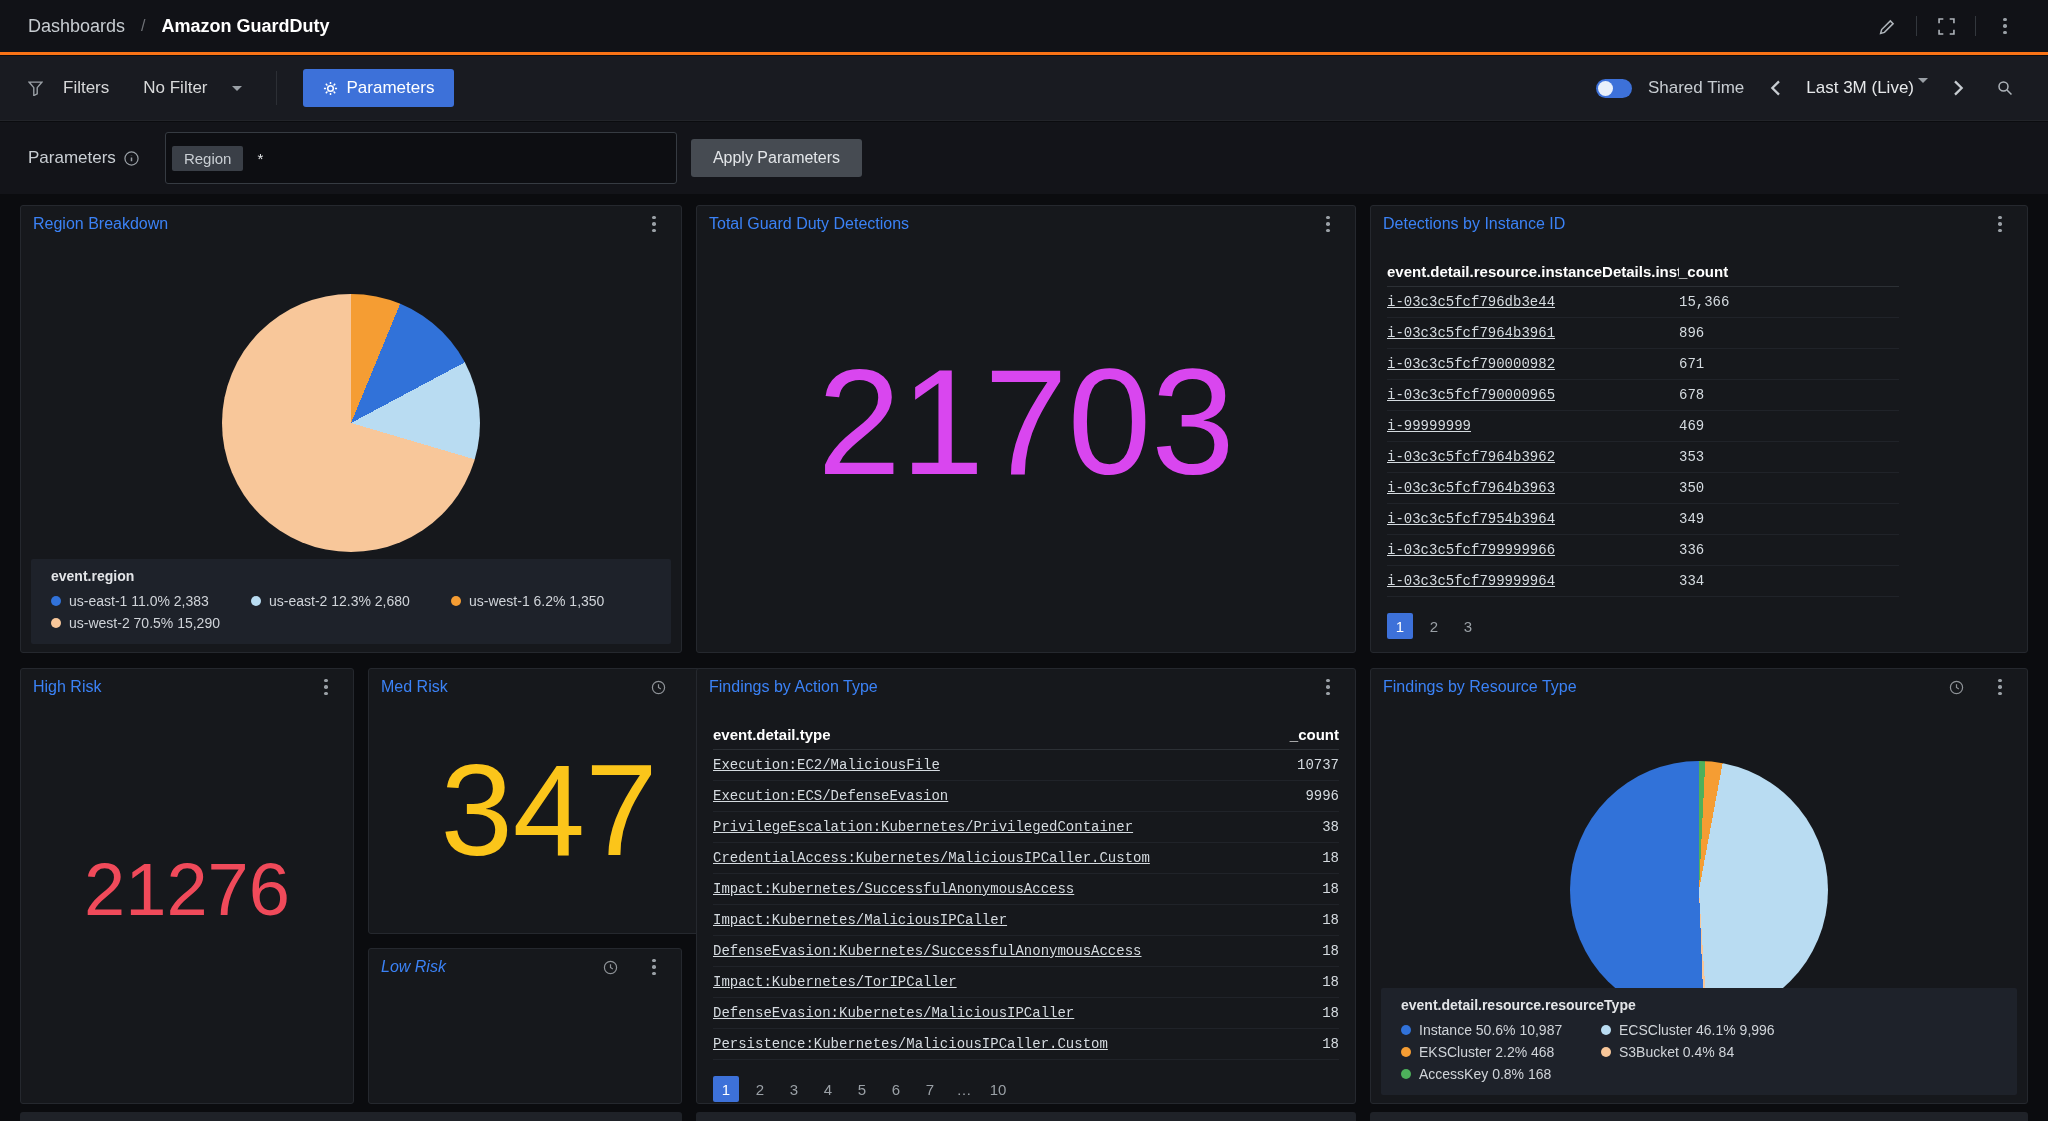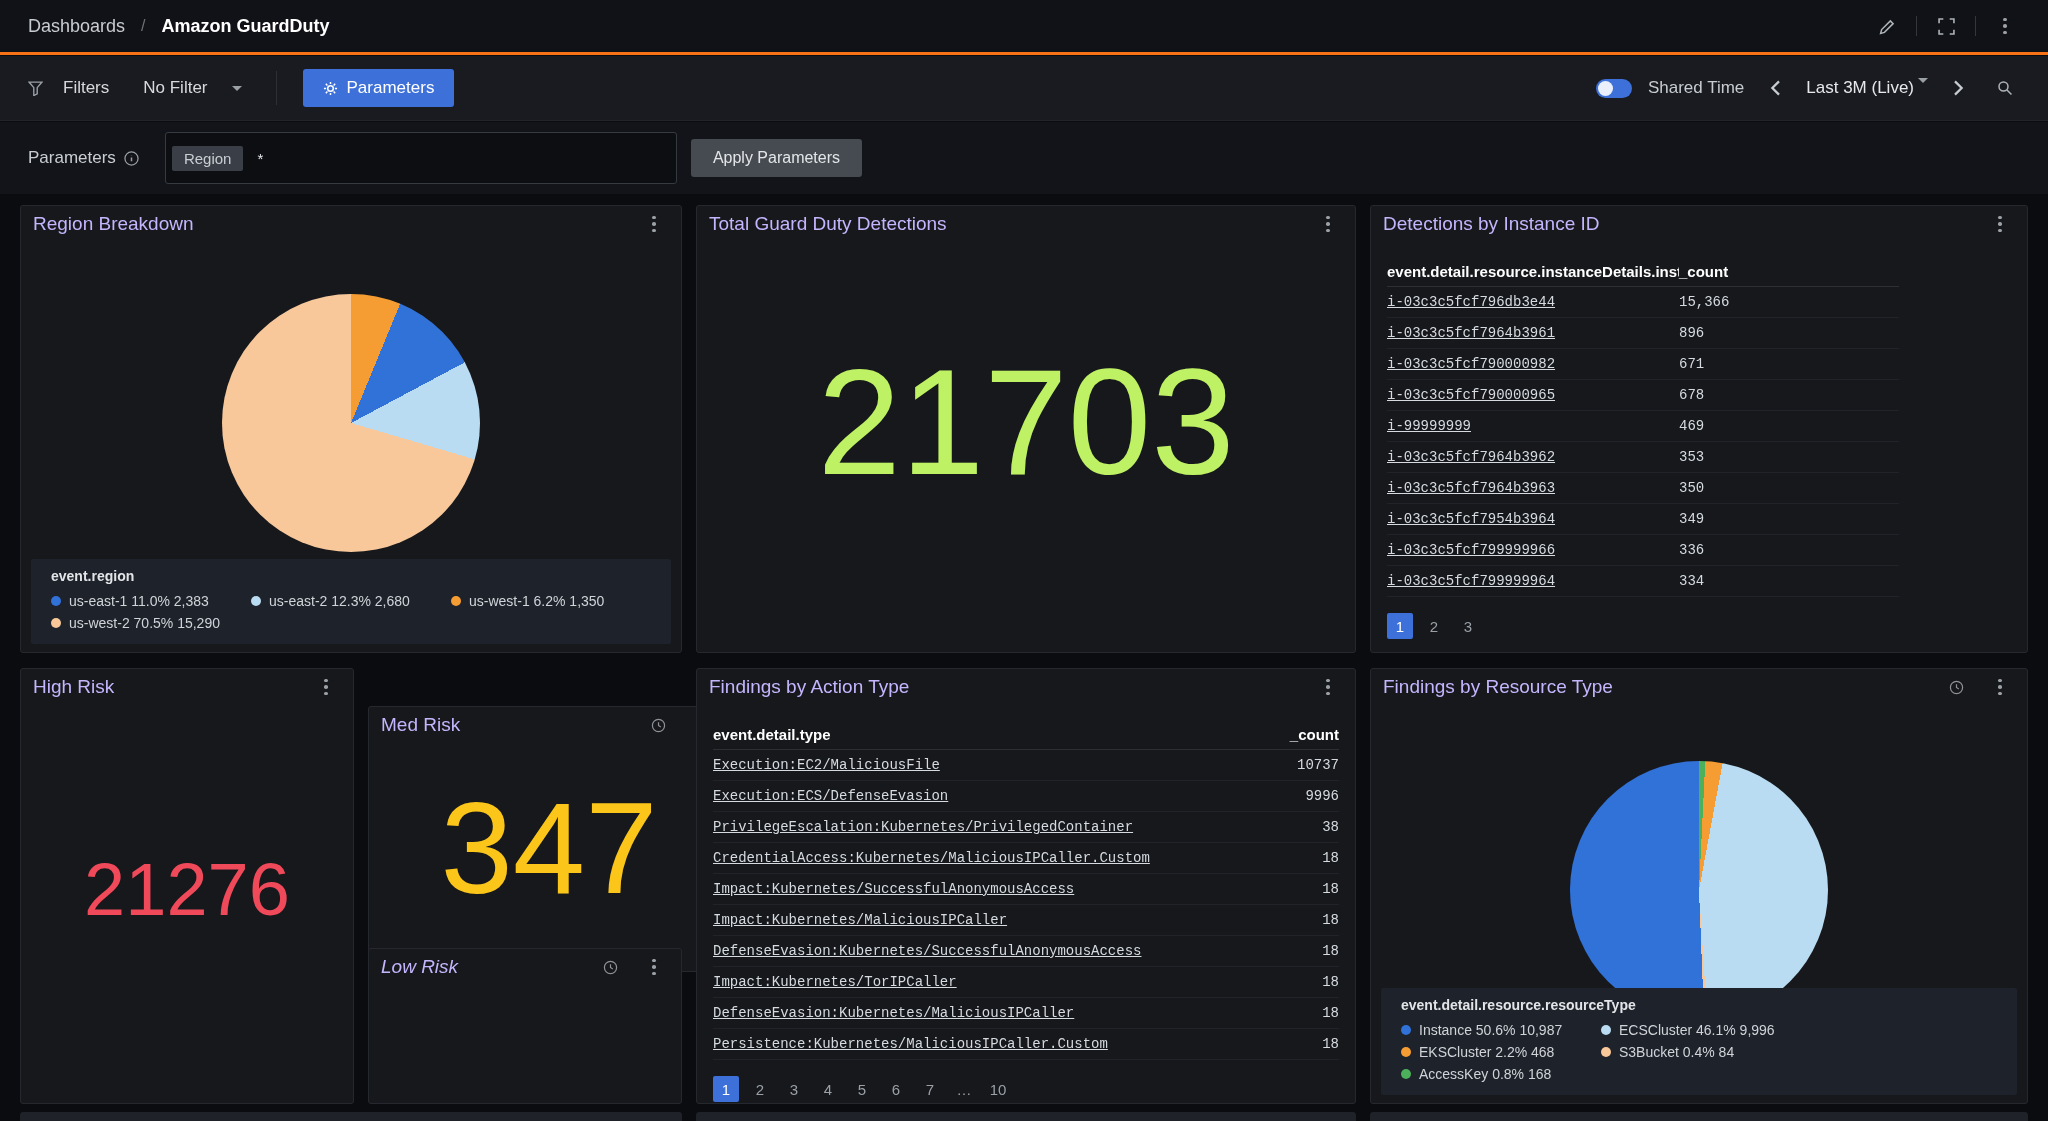--- a/index.html
+++ b/index.html
@@ -51,21 +51,21 @@
     border-radius:2px; }
   .param-value { color:#e6e8ea; font-size:15px; margin-left:14px; }
   .btn-gray { margin-left:14px; background:#464b52; color:#e3e6e9; font-size:16px;
     padding:10px 22px; border-radius:3px; cursor:pointer; }
 
   
   .panel { position:absolute; background:#16181c; border:1px solid #25282e;
     border-radius:3px; overflow:hidden; }
   .panel-header { height:36px; display:flex; align-items:center;
     padding:0 12px; }
-  .panel-title { color:#c4b5fd; font-size:19px; }
+  .panel-title { color:#3b82f6; font-size:16px; }
   .ph-icons { margin-left:auto; display:flex; align-items:center; gap:14px; }
 
   
   .pie { border-radius:50%; }
   .pie-wrap { display:flex; justify-content:center; }
 
   
   .legend { background:#1e222a; margin:10px 10px 8px; border-radius:2px;
     padding:9px 20px 10px; }
   .legend-header { color:#e3e5e8; font-size:14px; font-weight:700; margin-bottom:6px; }
@@ -240,21 +240,21 @@
       <span class="panel-title">Total Guard Duty Detections</span>
       <div class="ph-icons">
           <span class="icon-btn kebab">
             <i></i>
             <i></i>
             <i></i>
           </span>
         </div>
     </div>
     <div class="stat-body" style="height:360px;">
-      <span class="stat-value" style="font-size: 150px; color: #bef264;">21703</span>
+      <span class="stat-value" style="font-size: 150px; color: #d946ef;">21703</span>
     </div>
   </div>
 
   <div class="panel" style="left:1370px; top:205px; width:658px; height:448px;">
     <div class="panel-header">
       <span class="panel-title">Detections by Instance ID</span>
       <div class="ph-icons">
           <span class="icon-btn kebab">
             <i></i>
             <i></i>
@@ -324,21 +324,21 @@
             <i></i>
             <i></i>
           </span>
         </div>
     </div>
     <div class="stat-body" style="height:370px;">
       <span class="stat-value" style="font-size: 74px; color: rgb(240, 74, 90);">21276</span>
     </div>
   </div>
 
-  <div class="panel" style="left:368px; top:668px; width:362px; height:266px;margin-top:38px;">
+  <div class="panel" style="left:368px; top:668px; width:362px; height:266px;">
     <div class="panel-header">
       <span class="panel-title">Med Risk</span>
       <div class="ph-icons">
         <span class="icon-btn">
           <svg width="15" height="15" viewBox="0 0 16 16">
               <circle cx="8" cy="8" r="6.5" fill="none" stroke="#8e9297" stroke-width="1.3"></circle>
               <path d="M8 4.5V8l2.5 1.5" fill="none" stroke="#8e9297" stroke-width="1.3"></path>
             </svg>
         </span>
         <span class="icon-btn kebab">

